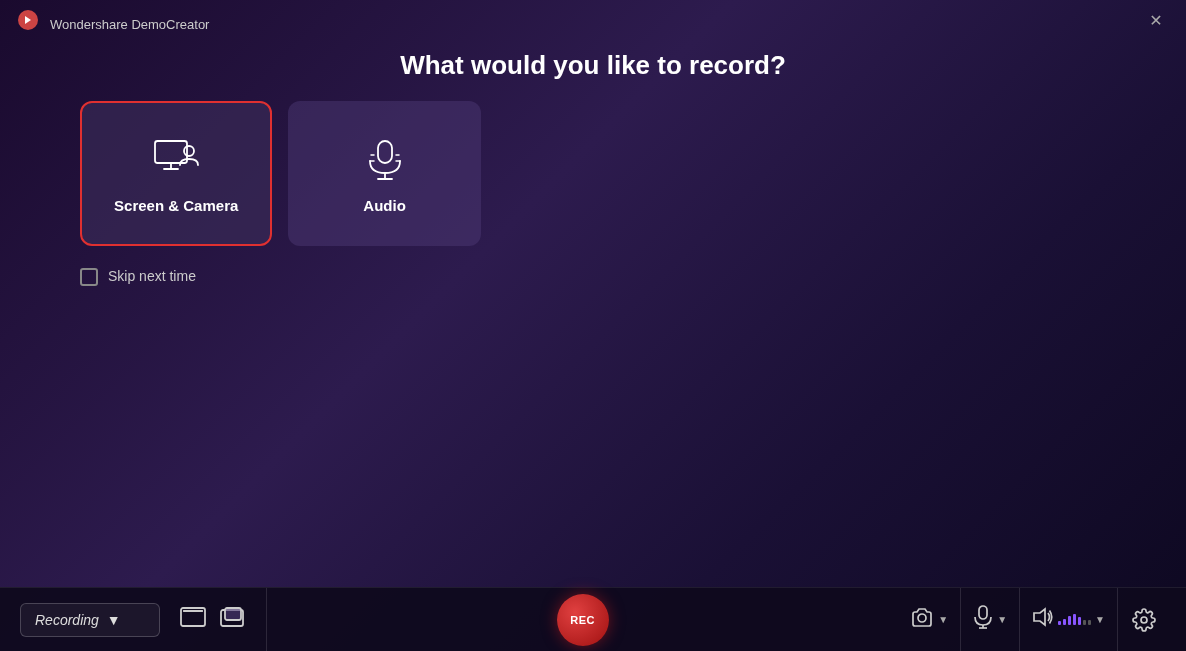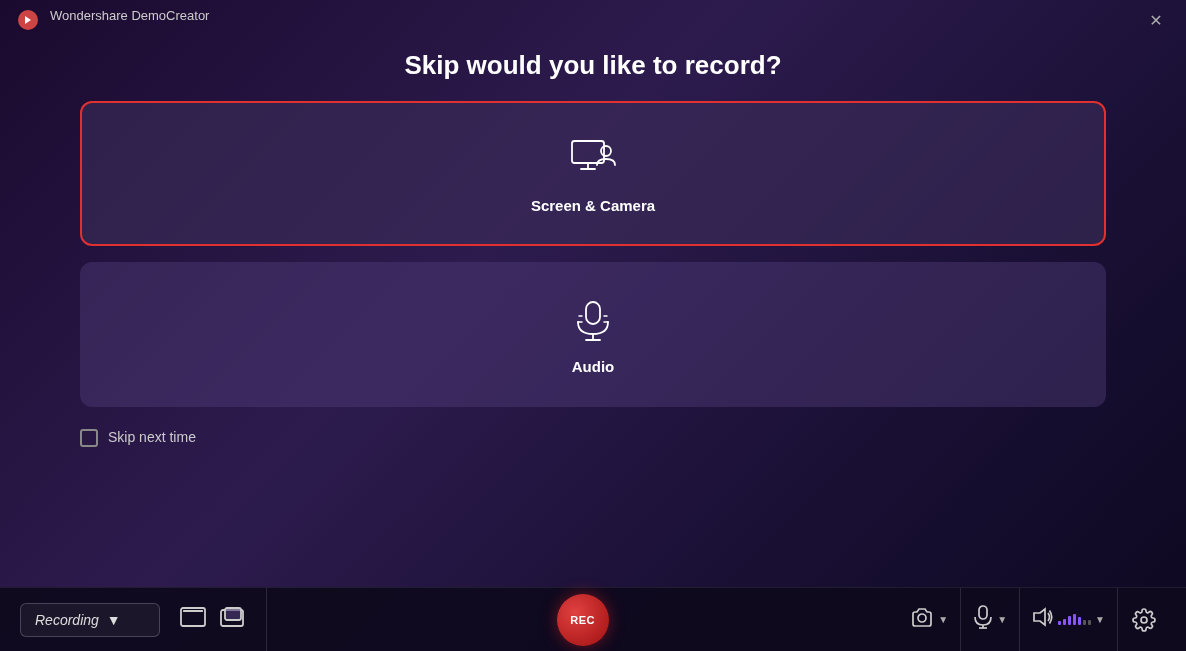--- a/index.html
+++ b/index.html
@@ -16,21 +16,21 @@
     
     .title-bar {
       display: flex;
       align-items: center;
       justify-content: space-between;
       padding: 8px 16px;
       height: 40px;
     }
     .title-bar-left {
       display: flex;
-      align-items: flex-start;
+      align-items: flex-end;
       gap: 10px;
     }
     .app-logo {
       width: 24px;
       height: 24px;
     }
     .app-title {
       font-size: 13px;
       color: #ccc;
     }
@@ -51,21 +51,21 @@
       text-align: center;
       font-size: 26px;
       font-weight: 700;
       color: #fff;
       margin: 10px 0 20px 0;
     }
 
     
     .card-grid {
       display: grid;
-      grid-template-columns: repeat(1, 1fr);
+      grid-template-columns: repeat(5, 1fr);
       gap: 16px;
       padding: 0 80px;
       margin-bottom: 10px;
     }
 
     .card {
       background: rgba(80, 60, 120, 0.45);
       border-radius: 12px;
       display: flex;
       flex-direction: column;
@@ -250,21 +250,21 @@
   <div class="title-bar-left">
     <svg class="app-logo" viewBox="0 0 24 24">
       <circle cx="12" cy="12" r="10" fill="#c44" stroke="none"></circle>
       <path d="M9 8l6 4-6 4V8z" fill="#fff"></path>
     </svg>
     <span class="app-title">Wondershare DemoCreator</span>
   </div>
   <div class="close-btn">✕</div>
 </div>
 
-<h1 class="main-heading">Skip would you like to record?</h1>
+<h1 class="main-heading">What would you like to record?</h1>
 
 <div class="card-grid">
 
   <div class="card selected">
     <svg viewBox="0 0 50 50">
 
       <rect x="4" y="8" width="32" height="22" rx="2.5" stroke="#fff" stroke-width="1.8" fill="none"></rect>
       <line x1="20" y1="30" x2="20" y2="36" stroke="#fff" stroke-width="1.8"></line>
       <line x1="13" y1="36" x2="27" y2="36" stroke="#fff" stroke-width="1.8"></line>
 

